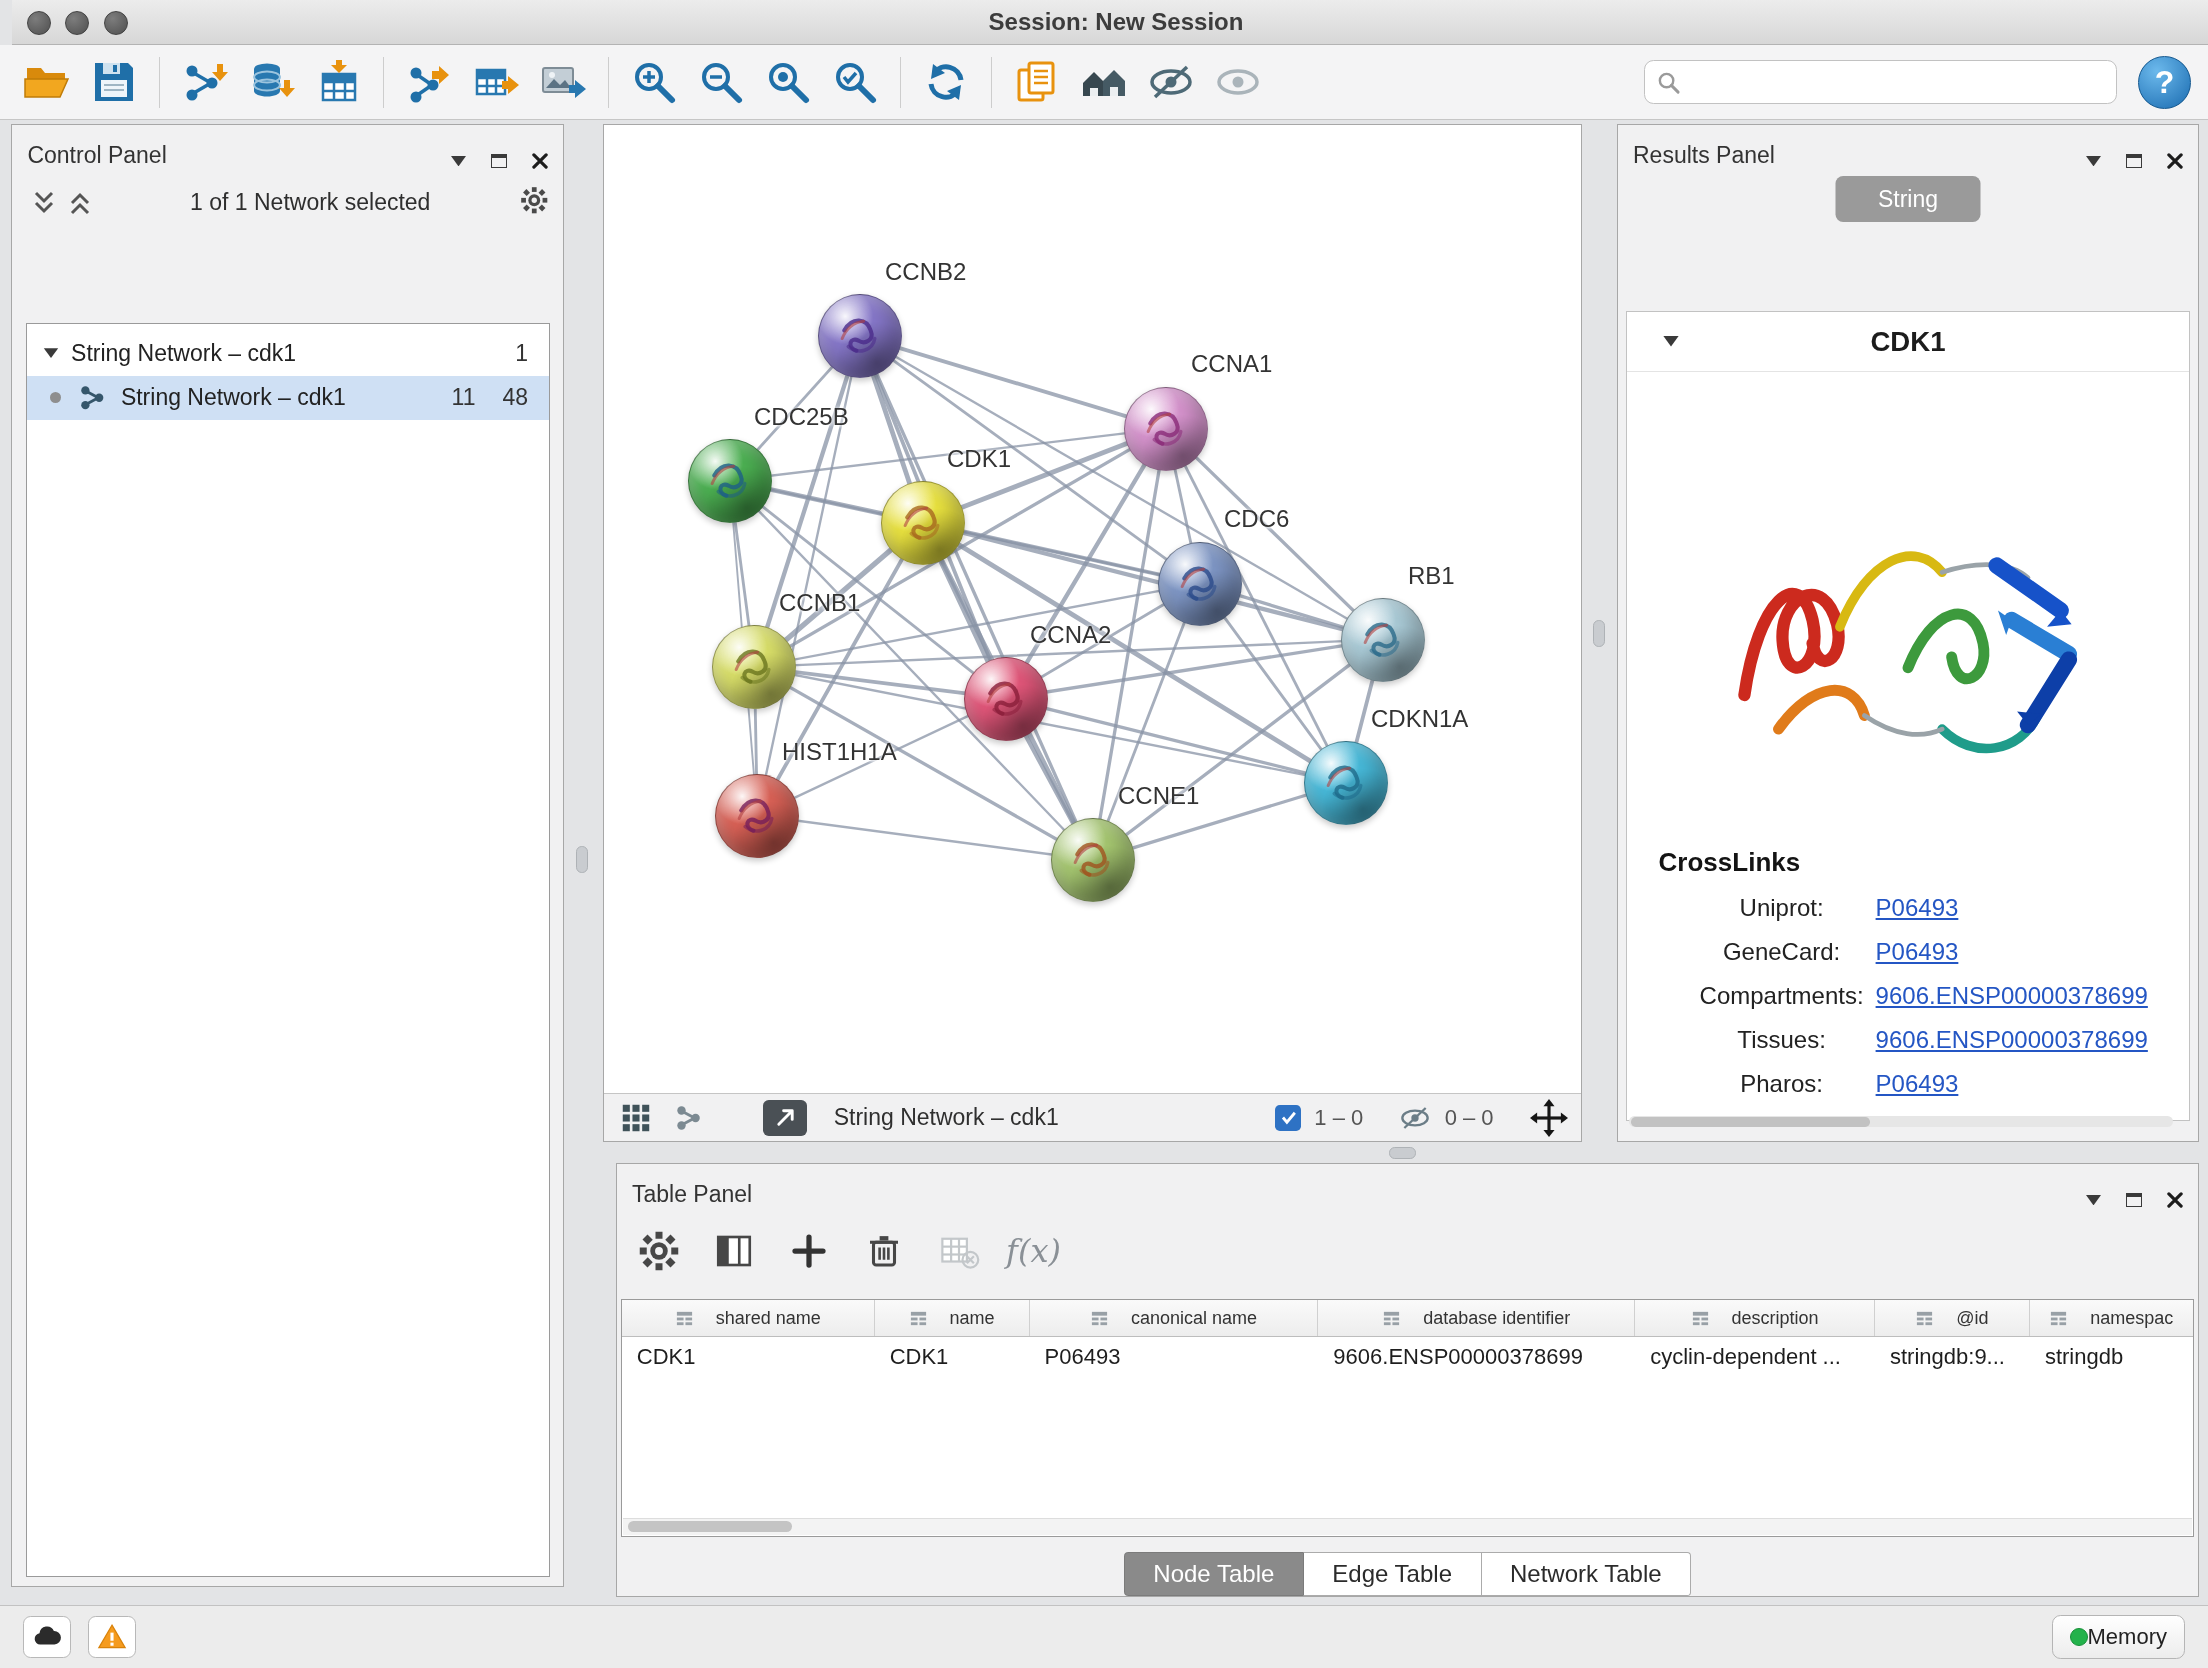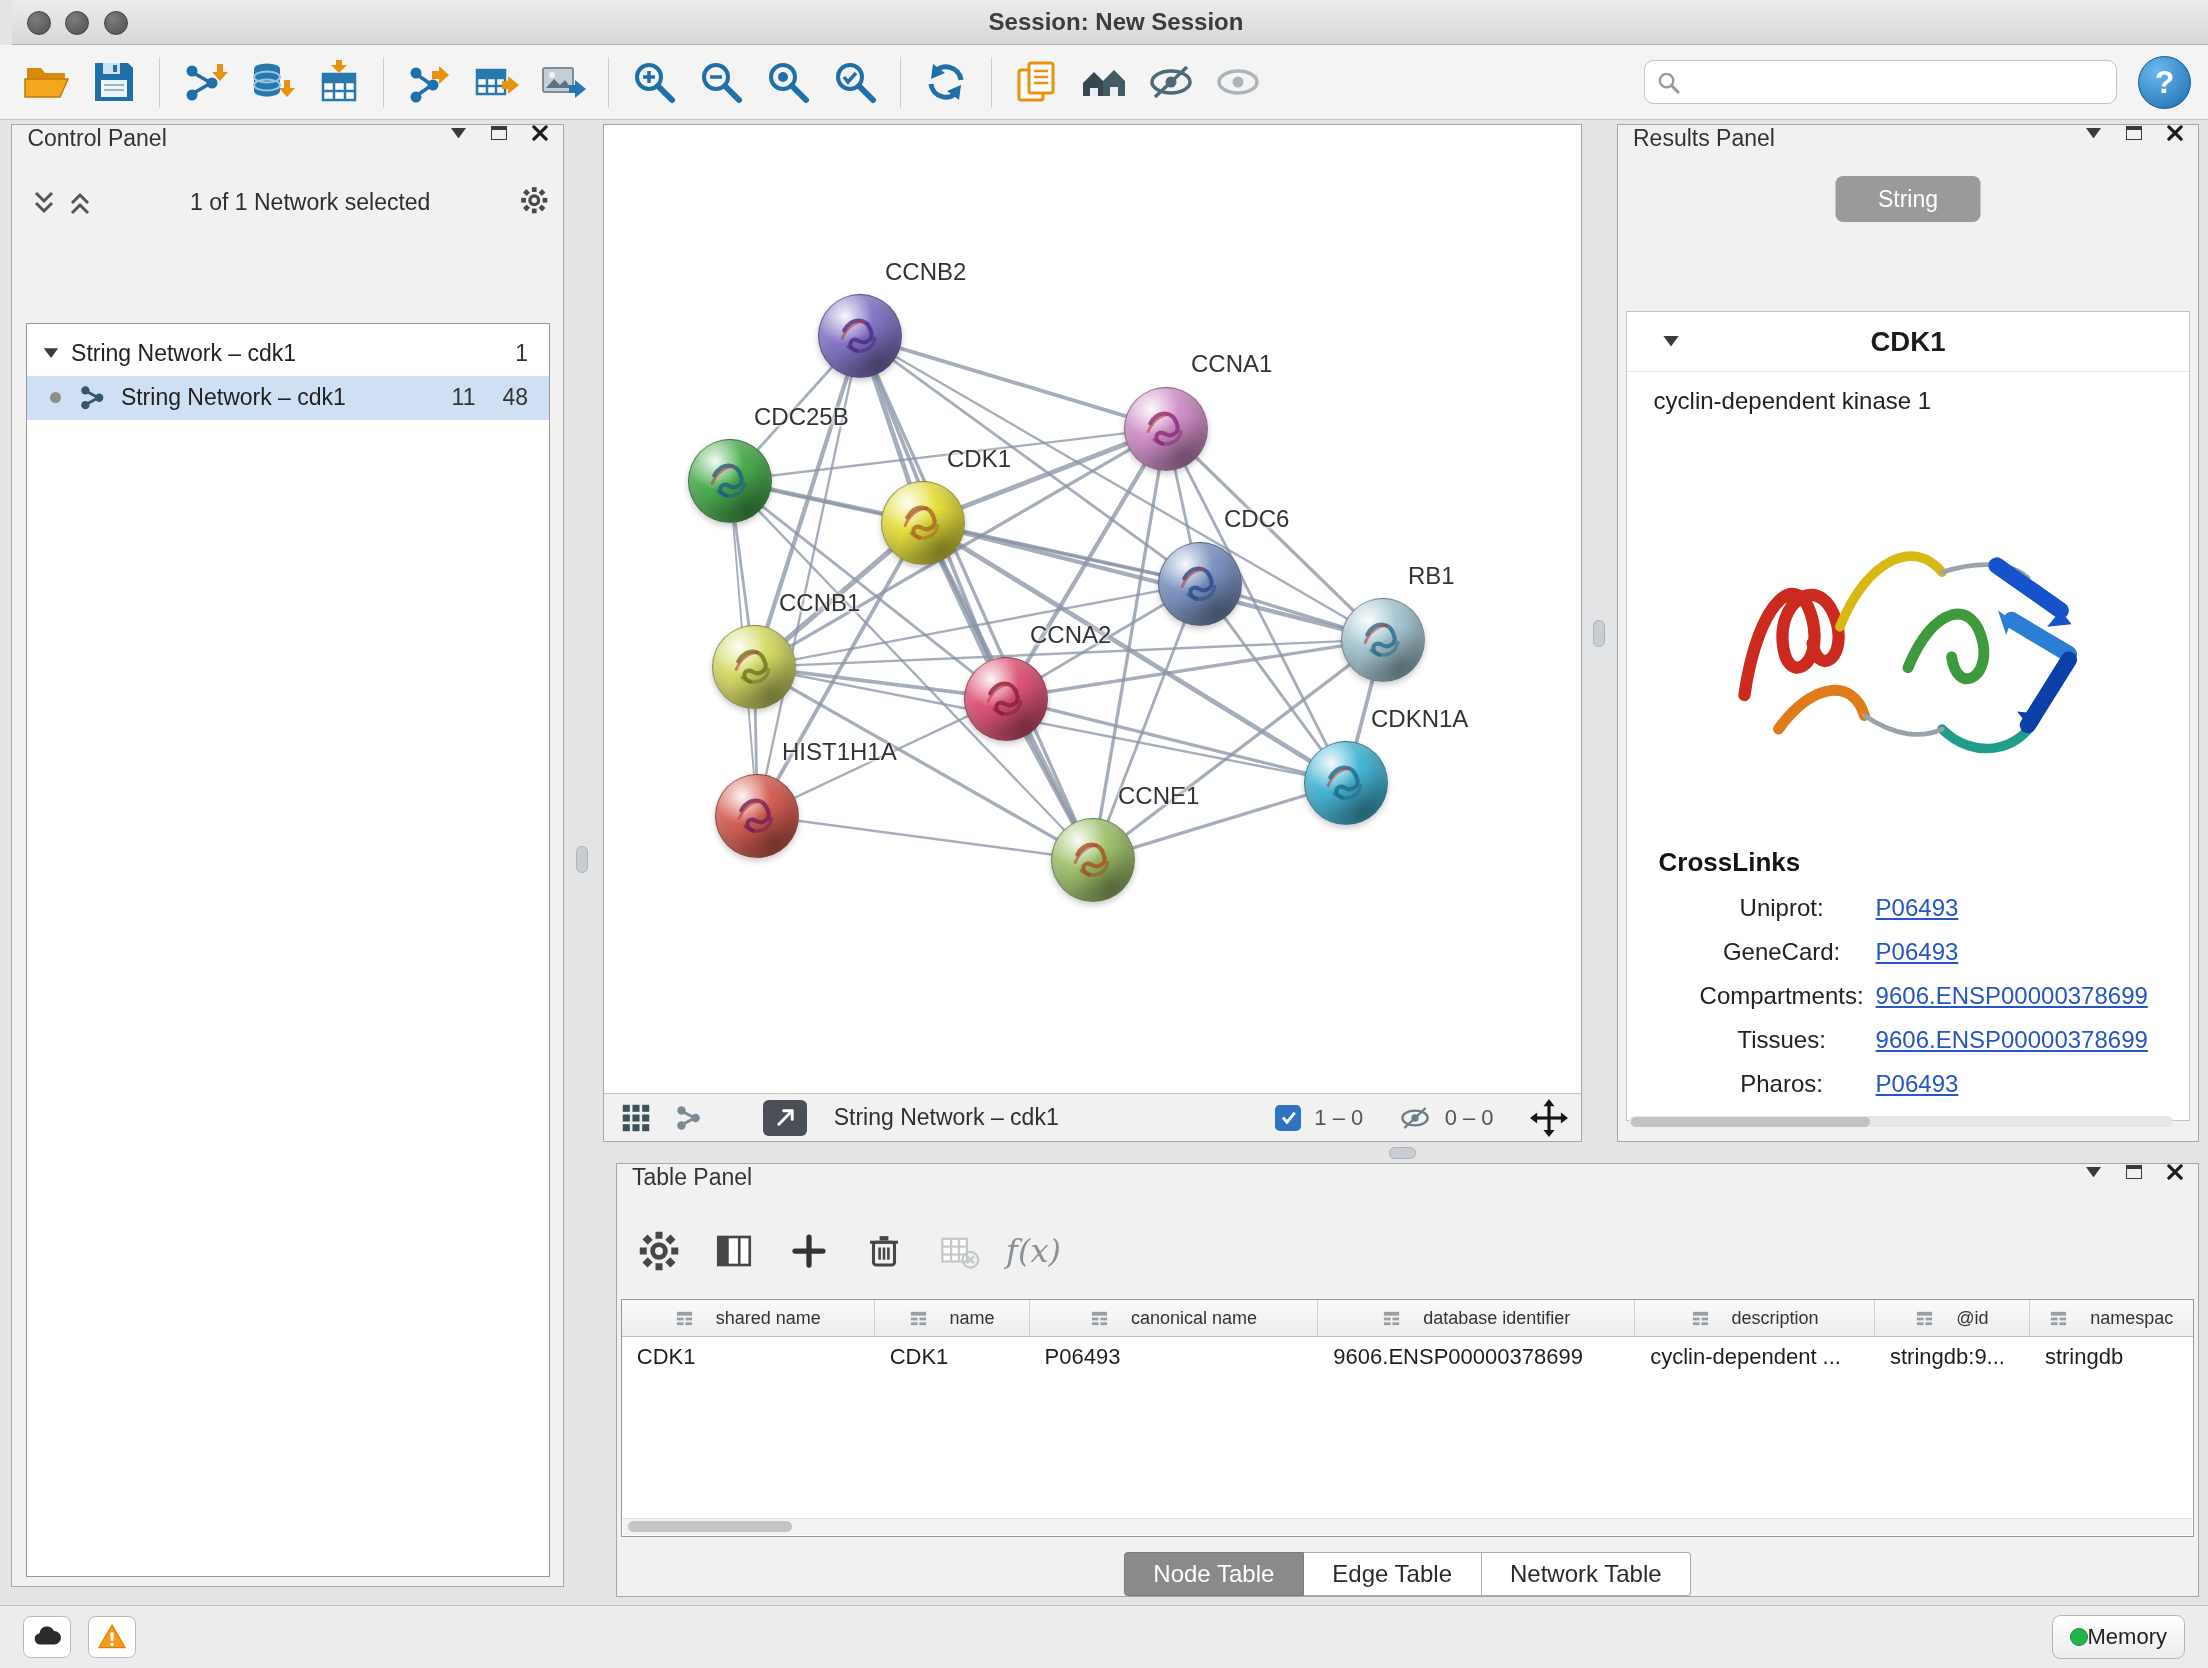--- a/index.html
+++ b/index.html
@@ -23,21 +23,21 @@
   .searchbox{margin-left:auto;margin-right:21px;width:473px;height:44px;background:#fff;border:1px solid #c2c2c2;
     border-radius:9.5px;display:flex;align-items:center;padding:0 11.4px;box-sizing:border-box;}
   .searchbox svg{width:25px;height:25px;margin-right:7.6px;flex:none;}
   .searchbox input{flex:1;border:none;outline:none;font-size:23px;font-family:"Liberation Sans",sans-serif;background:transparent;color:#333;}
   .helpbtn{width:53px;height:53px;border-radius:50%;border:1px solid #12578f;margin-right:17px;flex:none;
     background:radial-gradient(circle at 35% 28%,#6cb9ec,#1a6bb0);color:#fff;font-size:32px;font-weight:bold;
     display:flex;align-items:center;justify-content:center;}
 
   
   .panel{position:absolute;background:#f1f1f2;border:1px solid #a7a7a7;box-sizing:border-box;}
-  .phead{position:relative;height:44px;display:flex;align-items:flex-start;padding:0 15px;}
+  .phead{position:relative;height:44px;display:flex;align-items:flex-end;padding:0 15px;}
   .ptitle{font-size:23px;color:#333;}
   .pctrl{margin-left:auto;display:flex;align-items:center;gap:25px;}
   .pctrl .menu-tri{width:15px;height:10.5px;}
   .float-ico{width:16px;height:13.3px;border:1.9px solid #3a3a3a;border-top-width:4.8px;display:inline-block;box-sizing:border-box;}
   .close-ico svg{width:16px;height:16px;display:block;}
 
   
   .control-panel{left:11.4px;top:124px;width:553px;height:1463px;}
   .cp-tabs{display:flex;margin:5.7px 0 0 53px;border:1px solid #aeaeae;border-radius:7.6px;overflow:hidden;width:fit-content;background:#e9e9ea;}
   .cp-tab{padding:7.6px 25px;font-size:23px;color:#2e2e2e;border-right:1px solid #bcbcbc;background:#e9e9ea;}
@@ -614,21 +614,20 @@
     <button class="rp-stringtab">
         <span>String</span>
       </button>
     <div class="rp-card">
       <div class="rp-card-head">
         <svg class="caret" viewBox="0 0 20 15">
             <polygon points="2,2 18,2 10,13" fill="#3a3a3a"></polygon>
           </svg>
         <span class="rp-name">CDK1</span>
       </div>
-      <div class="rp-desc">cyclin-dependent kinase 1</div>
       <svg class="rp-protein" viewBox="0 0 300 300">
         <g fill="none" stroke-linecap="round">
           <path d="M30 190 C40 120,70 95,80 135 C88 170,60 185,58 150 C56 118,88 100,98 138 C104 164,84 176,80 152" stroke="#cc2a1e" stroke-width="9"></path>
           <path d="M55 215 C80 180,110 178,118 205" stroke="#e07b1a" stroke-width="8"></path>
           <path d="M100 140 C120 90,155 75,175 100" stroke="#d8b912" stroke-width="7"></path>
           <path d="M150 170 C168 125,198 118,205 152 C210 178,186 190,182 162" stroke="#3d9a3d" stroke-width="8"></path>
           <path d="M175 215 C198 238,232 232,245 205" stroke="#1f9c8a" stroke-width="7"></path>
           <path d="M118 205 C140 220,160 222,175 215" stroke="#9aa3a8" stroke-width="3.5"></path>
           <path d="M175 100 C200 92,225 92,238 104" stroke="#9aa3a8" stroke-width="3.5"></path>
           <path d="M215 95 L262 128" stroke="#1652c9" stroke-width="12"></path>

